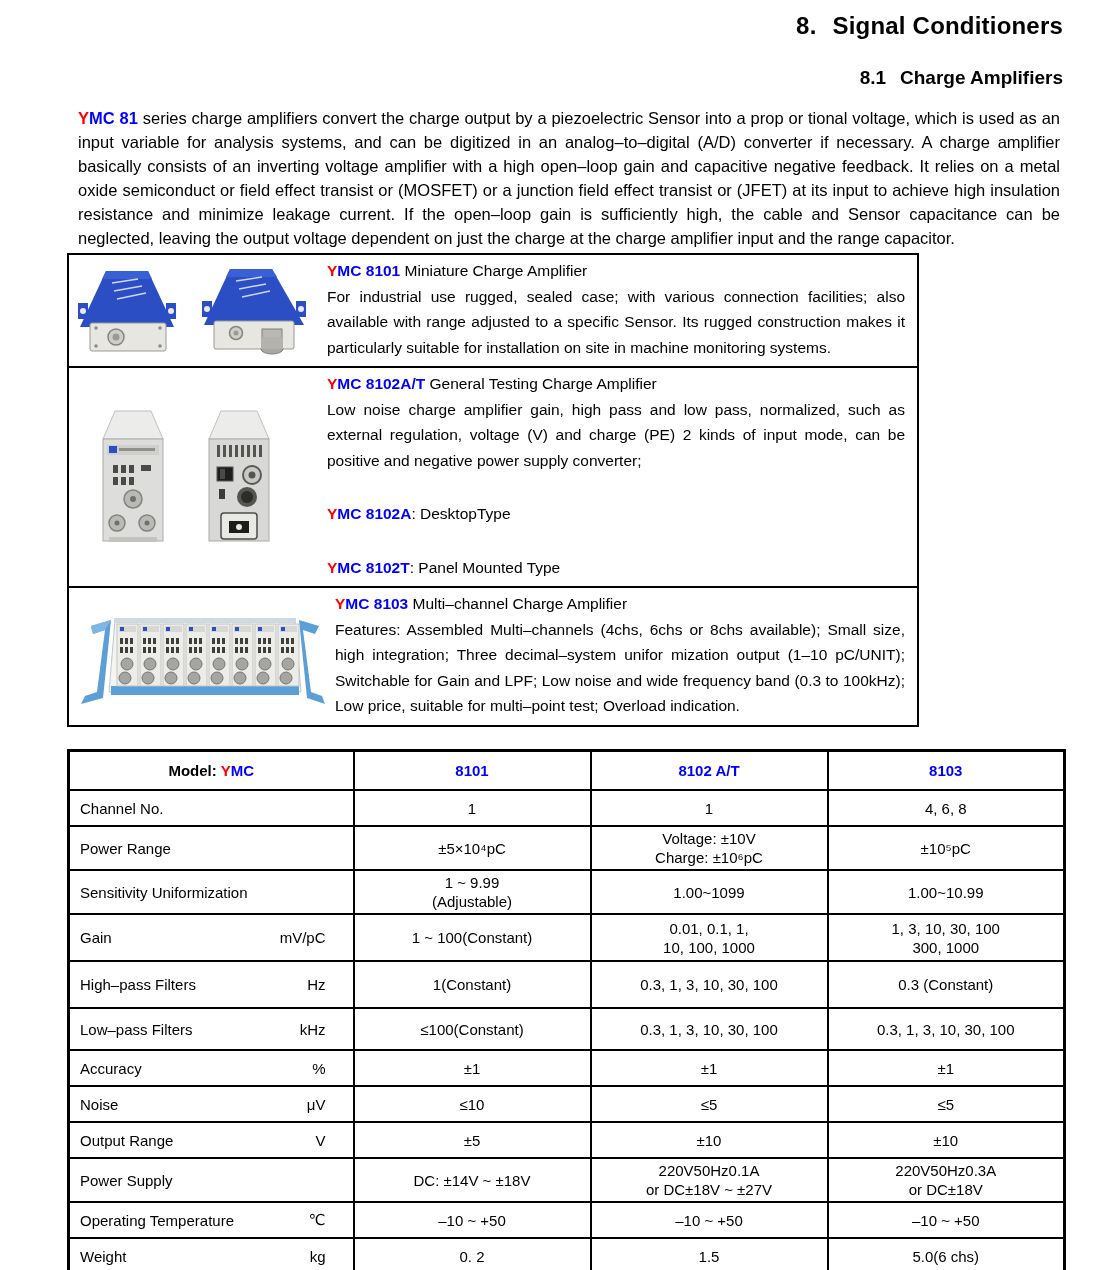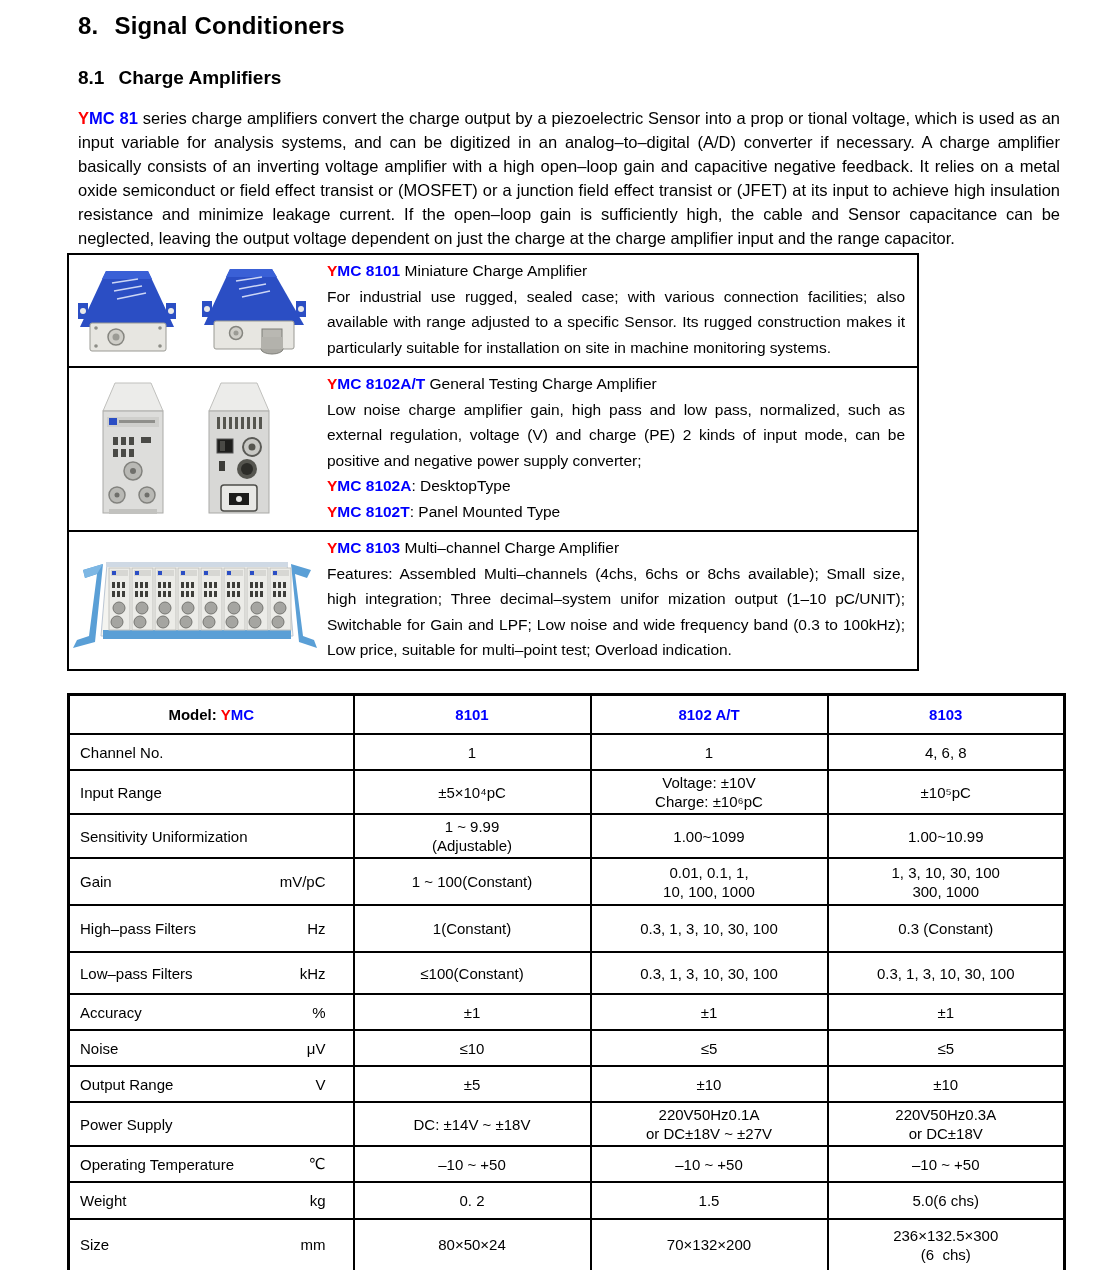--- a/index.html
+++ b/index.html
@@ -10,66 +10,68 @@
     font-family: "Liberation Sans", "DejaVu Sans", sans-serif;
     color: #000;
     overflow: hidden;
   }
   .content { width: 996px; margin: 0 auto 0 67px; }
   .red  { color: #ff0000; }
   .blue { color: #0000ff; }
   .bold { font-weight: bold; }
 
   h1.doc-h1 {
-    margin: 12px 0 0 11px;
+    margin: 12px 0 0 20px;
     font-size: 24px;
     font-weight: bold;
     letter-spacing: 0.2px;
+    text-align: right;
   }
   h1.doc-h1 .h-num { margin-right: 16px; }
   h2.doc-h2 {
     margin: 27px 0 0 11px;
     font-size: 19px;
     font-weight: bold;
+    text-align: right;
   }
   h2.doc-h2 .h-num { margin-right: 14px; }
 
   p.intro {
     margin: 17px 0 0 11px;
     width: 982px;
     font-size: 16.5px;
     line-height: 24px;
     text-align: justify;
   }
 
   
   .product-table {
     margin-top: 3px;
     width: 852px;
     border: 2px solid #000;
   }
   .product-row { display: flex; border-bottom: 2px solid #000; }
-  .product-row:last-child { border-bottom: none; }
+  .product-row:last-child { border-bottom: none; padding-left: 8px; }
   .product-image-cell {
     width: 252px;
     flex: 0 0 252px;
     display: flex;
     align-items: center;
     justify-content: center;
     padding: 3px;
   }
   .product-text-cell {
     flex: 1;
     padding: 3px 12px 6px 6px;
     font-size: 15.5px;
     line-height: 25.5px;
   }
   .product-title { text-align: left; }
   .product-desc { text-align: justify; }
-  .product-model-line { text-align: left; }
+  .product-model-line { text-align: left; margin-top: 28px; }
 
   
   table.spec {
     margin-top: 22px;
     width: 996px;
     border-collapse: collapse;
     border: 3px solid #000;
     table-layout: fixed;
   }
   table.spec td {
@@ -296,21 +298,21 @@
             </div>
           </td>
         <td class="spec-value">1</td>
         <td class="spec-value">1</td>
         <td class="spec-value">4, 6, 8</td>
       </tr>
 
       <tr style="height:40px;">
         <td class="spec-label-cell">
             <div class="lbl">
-              <span>Input Range</span>
+              <span>Power Range</span>
               <span class="unit"></span>
             </div>
           </td>
         <td class="spec-value">±5×10⁴pC</td>
         <td class="spec-value">Voltage: ±10V
 Charge: ±10⁶pC</td>
         <td class="spec-value">±10⁵pC</td>
       </tr>
 
       <tr style="height:38px;">

